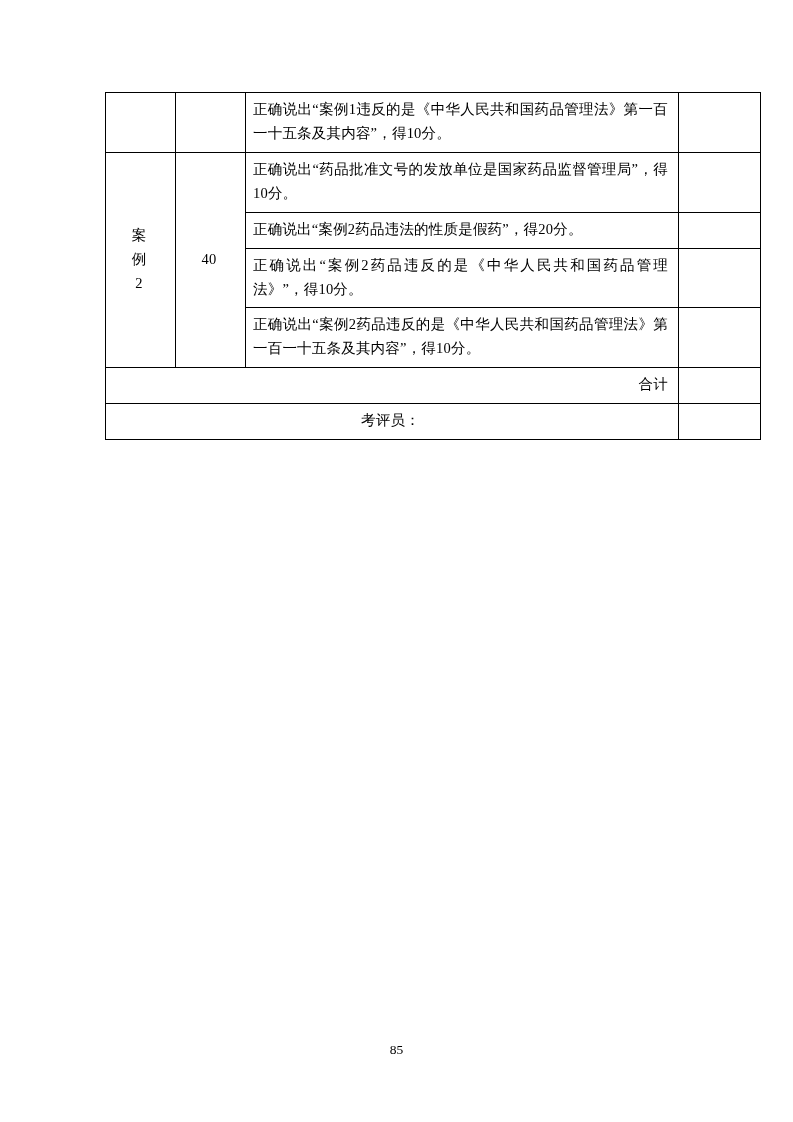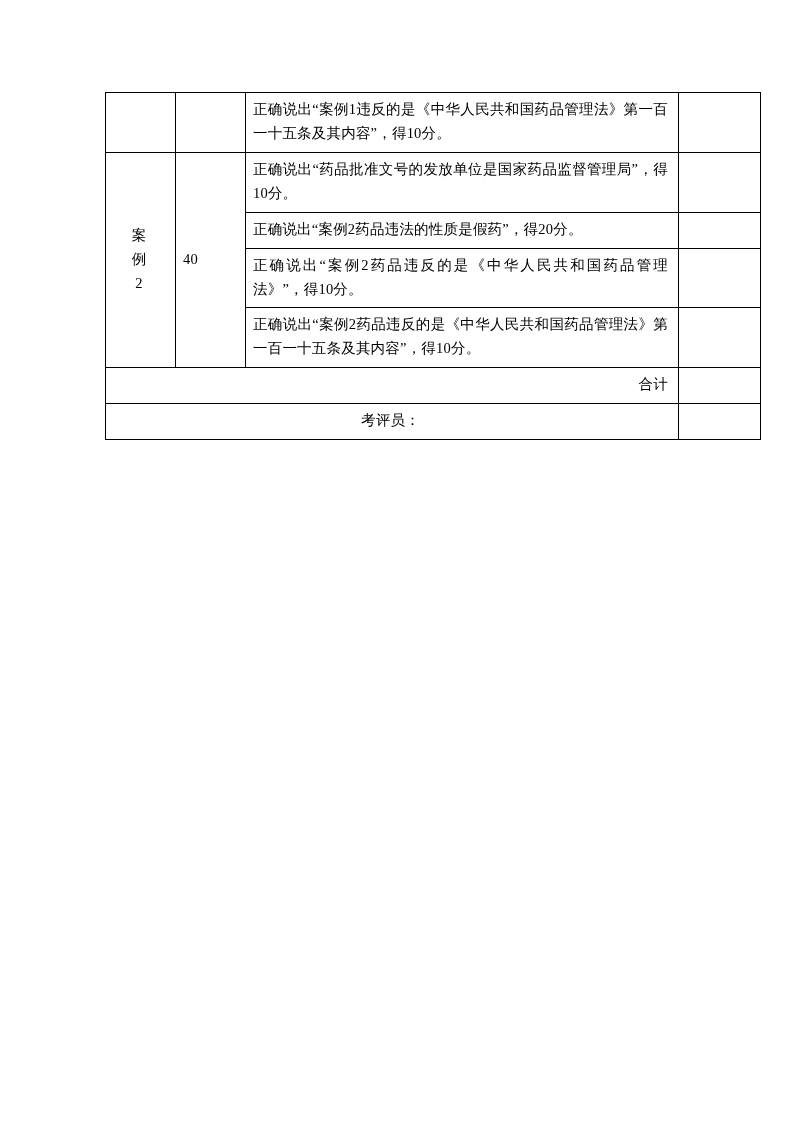--- a/index.html
+++ b/index.html
@@ -44,20 +44,21 @@
   .col-mark { width: 64px; }
 
   .cell-label {
     text-align: center;
     line-height: 1.55;
   }
   .cell-label span {
     display: block;
   }
   .cell-score {
+    text-align: center;
   }
   .cell-content {
     text-align: justify;
     text-justify: inter-ideograph;
   }
   .cell-mark {
     text-align: center;
   }
   .cell-total {
     text-align: right;
@@ -115,14 +116,15 @@
         <td class="cell-total" colspan="3">合计</td>
         <td class="col-mark cell-mark"></td>
       </tr>
       <tr>
         <td class="cell-assessor" colspan="3">考评员：</td>
         <td class="col-mark cell-mark"></td>
       </tr>
     </tbody>
   </table>
 
+  <div class="page-number">85</div>
 
 </div>
 
 </body></html>

